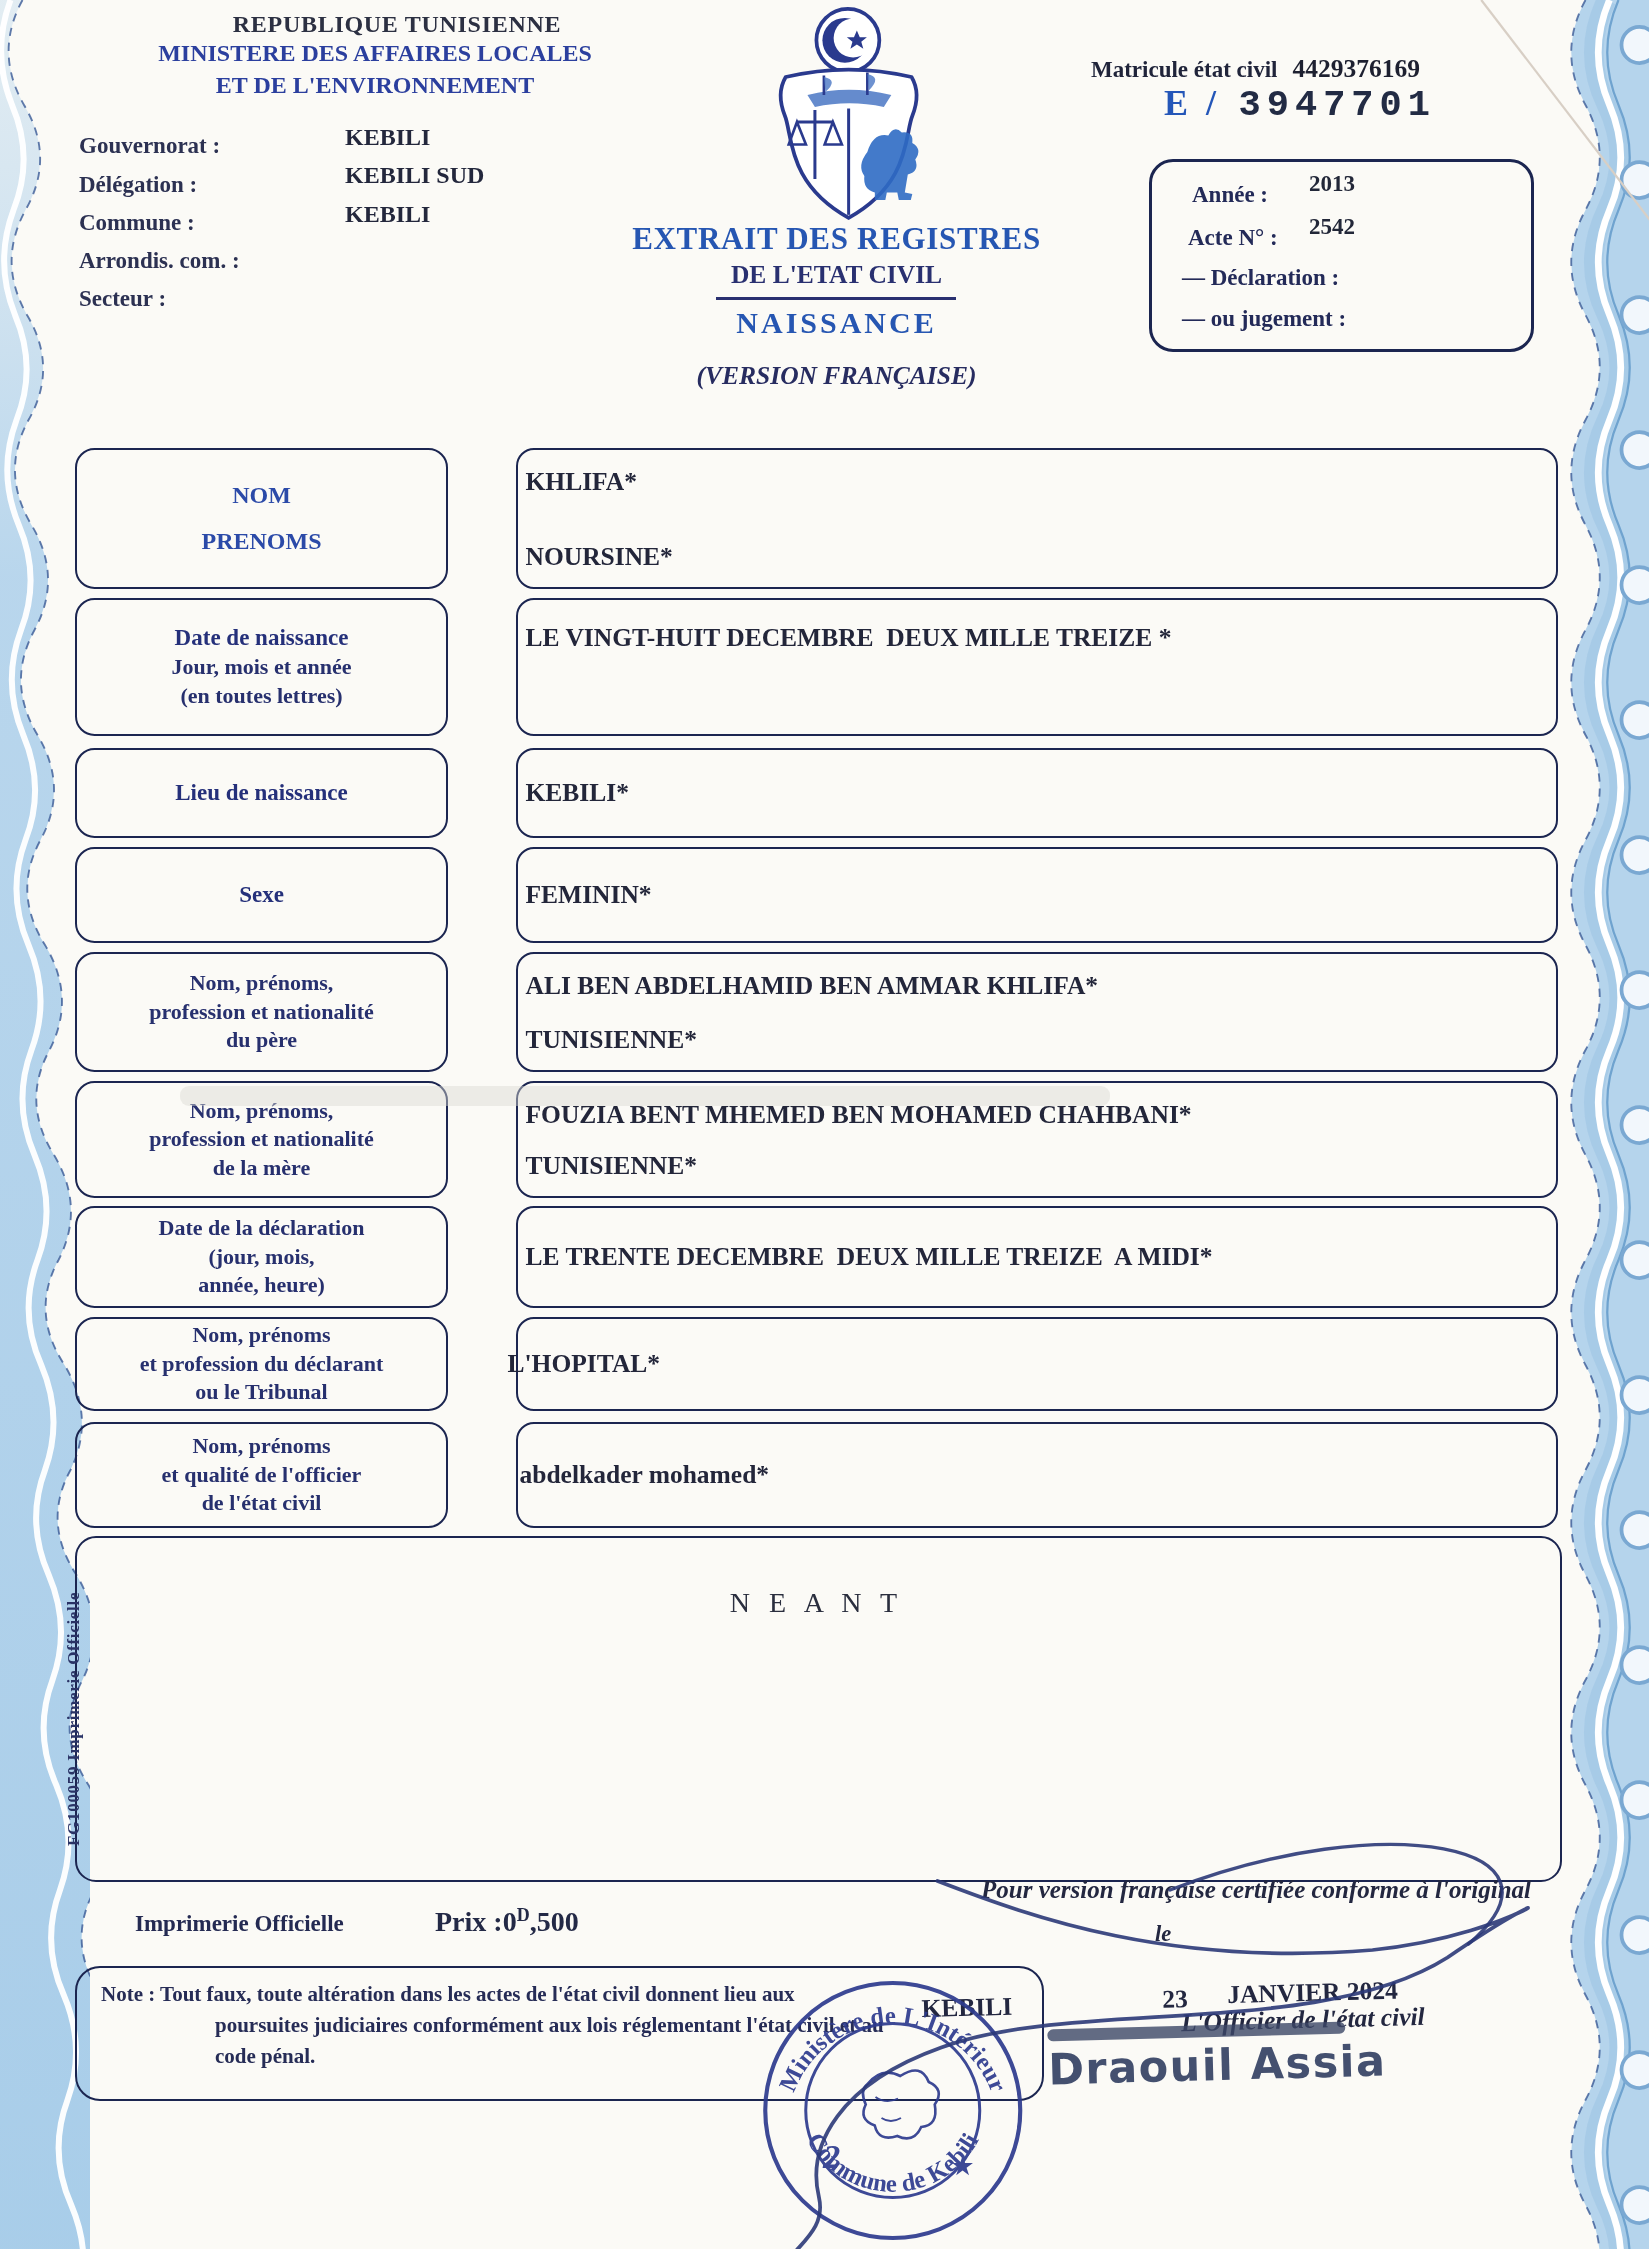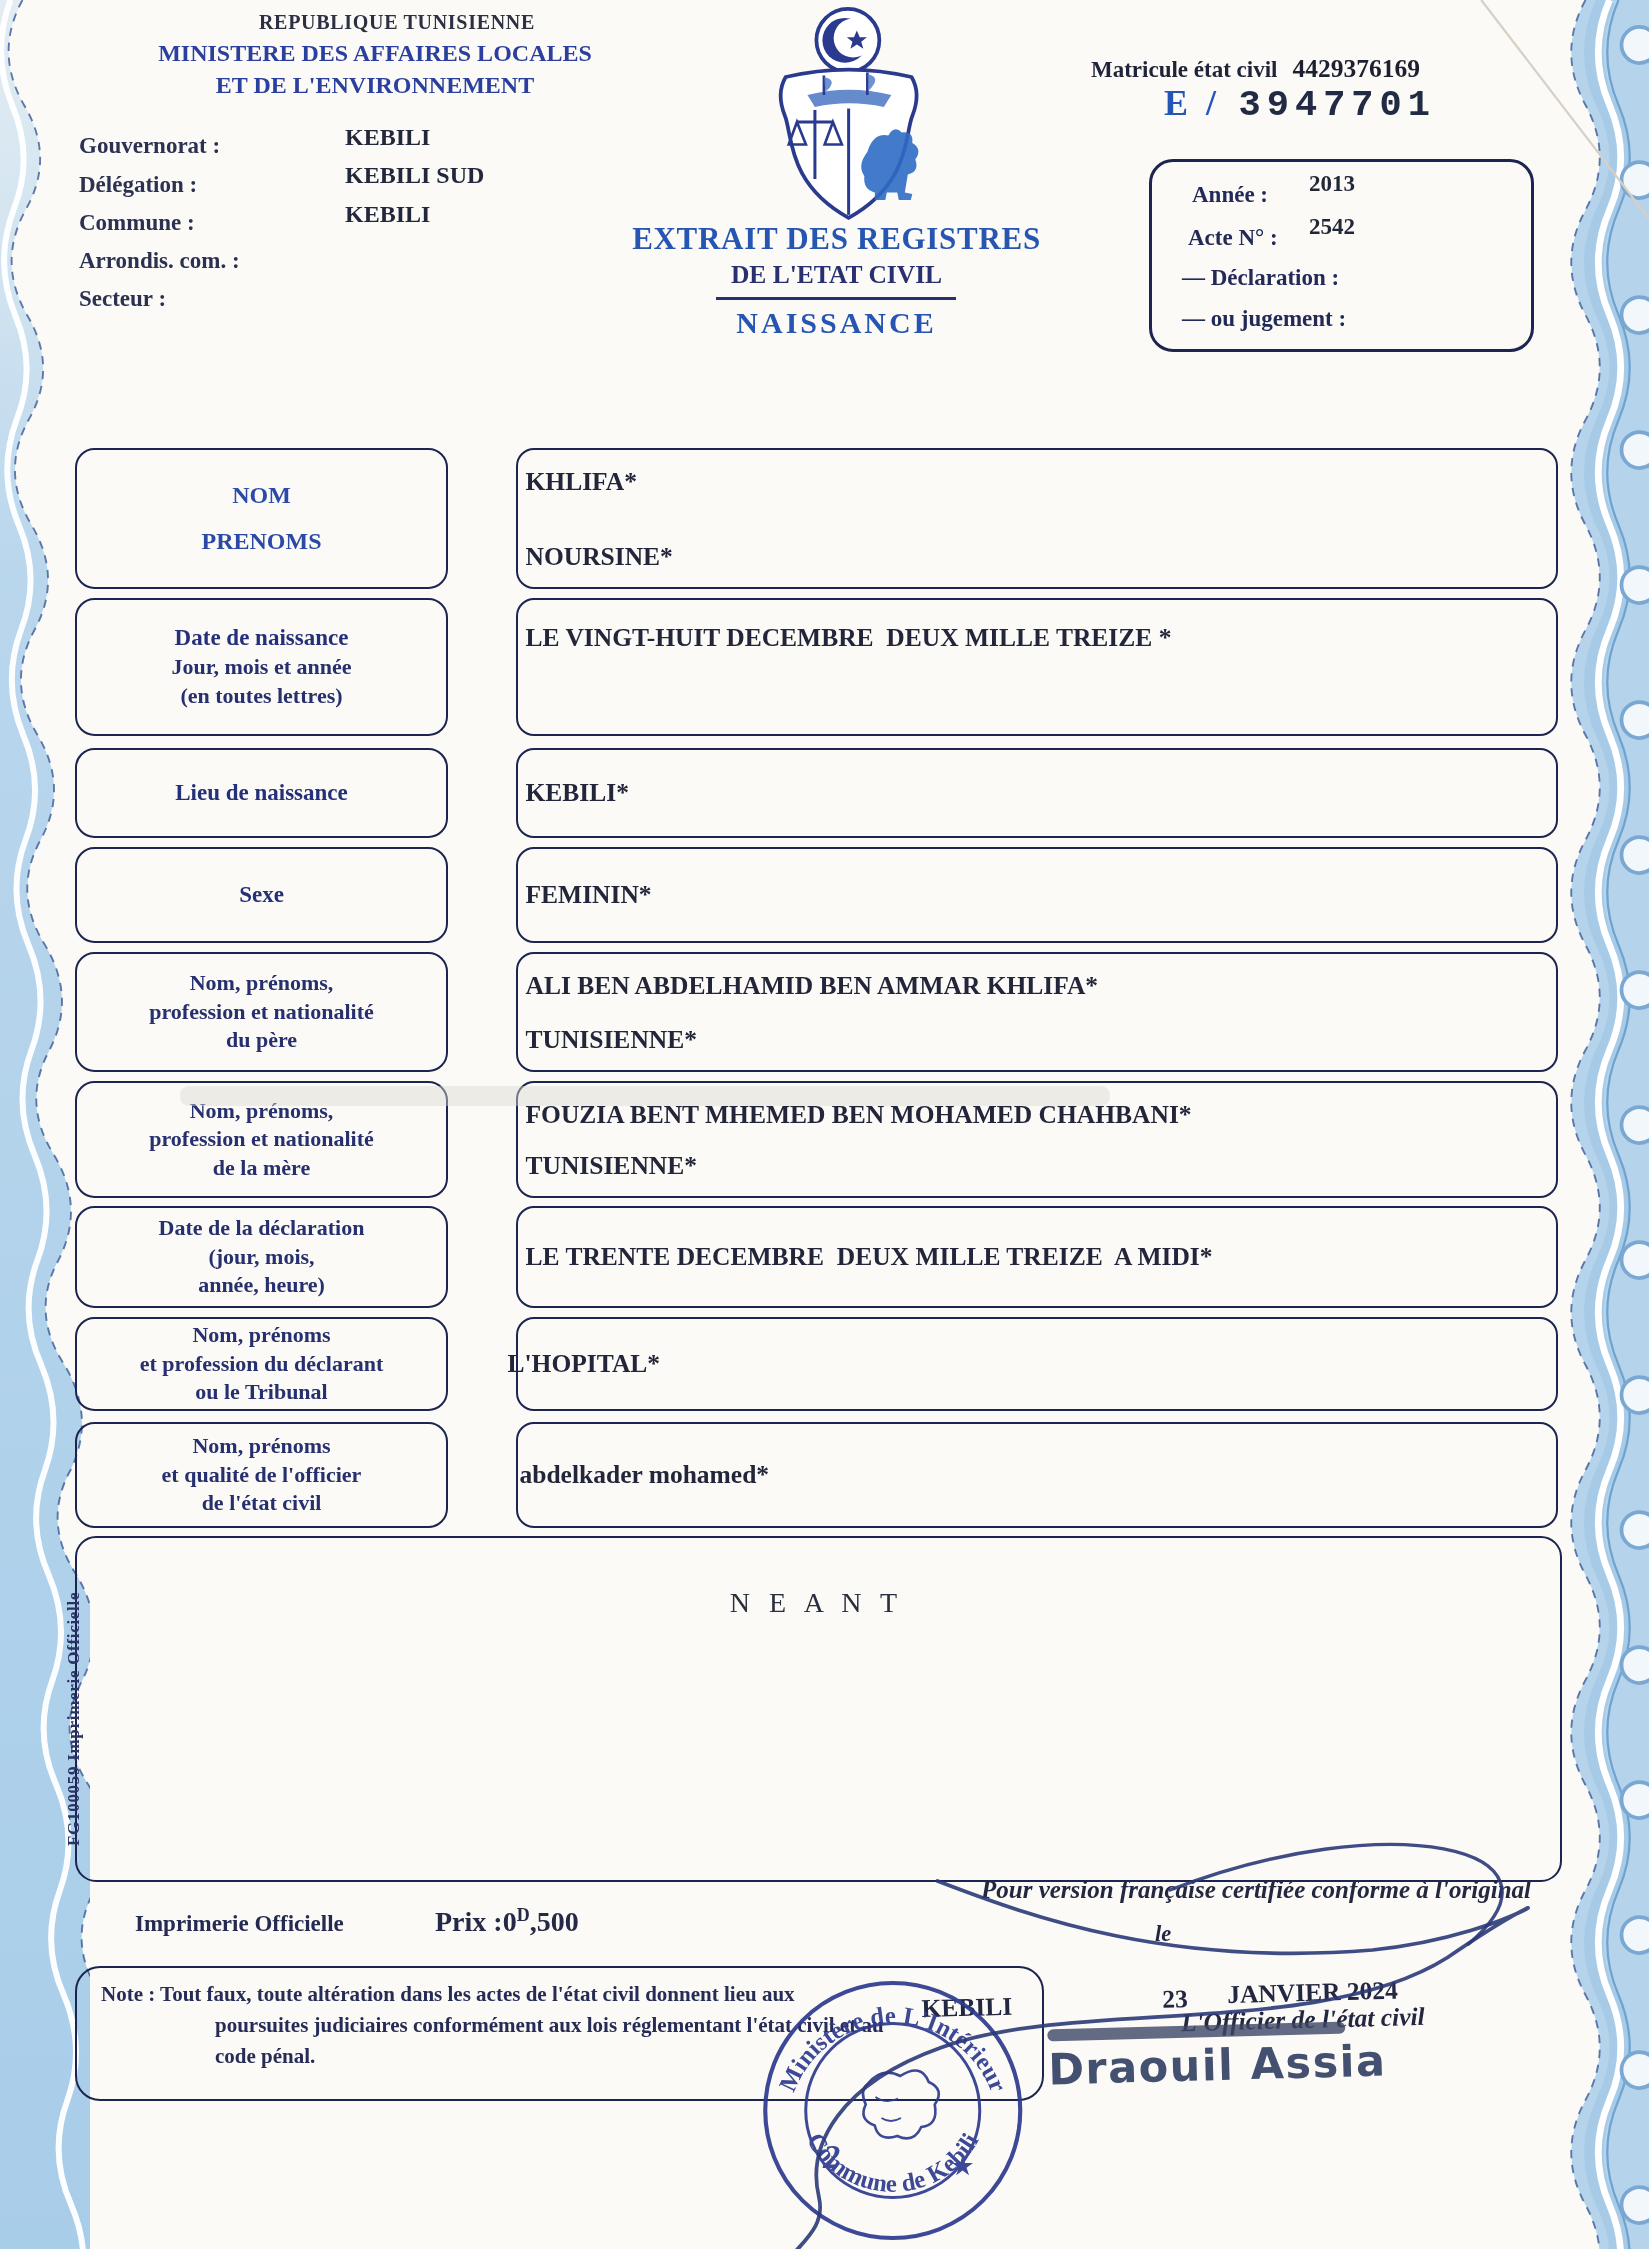--- a/index.html
+++ b/index.html
@@ -1,20 +1,20 @@
 <!DOCTYPE html>
 <html style="font-size:12px"><head>
 <meta charset="utf-8">
 <style>
   html,body{margin:0;padding:0;background:#e8e8e8;}
   .page{position:relative;width:1650px;height:2250px;background:#fbfaf6;overflow:hidden;
         font-family:"Liberation Serif","DejaVu Serif",serif;color:#23263a;}
   .abs{position:absolute;}
   
-  .republic{left:157px;top:10.5px;width:480px;text-align:center;font-size:20px;font-weight:bold;
+  .republic{left:157px;top:10.5px;width:480px;text-align:center;font-size:24px;font-weight:bold;
             color:#2c3042;letter-spacing:0.7px;}
   .ministry{left:90px;top:37px;width:570px;text-align:center;color:#2b3f9e;font-weight:bold;
             font-size:24px;line-height:1.35;}
   .adm-label{left:79px;font-size:23px;font-weight:600;color:#2c3152;}
   .adm-value{left:345px;font-size:24px;font-weight:600;color:#23273c;}
   .emblem{left:761px;top:4.5px;}
   .t1{left:574px;top:221px;width:525px;text-align:center;font-size:31px;font-weight:bold;
       color:#2656b2;letter-spacing:0.7px;}
   .t2{left:574px;top:260px;width:525px;text-align:center;font-size:25.5px;font-weight:bold;color:#293070;}
   .t2u{left:716px;top:297px;width:240px;height:3px;background:#293070;}
@@ -198,20 +198,21 @@
     <line x1="117" y1="138" x2="117" y2="280" stroke="#2a3a8e" stroke-width="4"></line>
     <path d="M 72 140 v 92 M 48 156 h 48" stroke="#2a3a8e" stroke-width="4" fill="none"></path>
     <path d="M 48 156 l -11 30 h 23 Z M 96 156 l -11 30 h 23 Z" fill="none" stroke="#2a3a8e" stroke-width="3.5"></path>
     <path d="M 142 196 q 8 -26 28 -22 q 8 -14 18 -4 q 16 -2 14 14 q 14 8 4 22 q 6 16 -10 20 l -4 24 l 10 2 l -2 8 h -16 l -2 -10 h -14 l -2 10 h -14 v -10 q -16 -4 -14 -22 q -10 -14 4 -32 Z" fill="#2f6bc4" opacity="0.9"></path>
   </svg>
 
   <div class="abs t1">EXTRAIT DES REGISTRES</div>
   <div class="abs t2">DE L'ETAT CIVIL</div>
   <div class="abs t2u"></div>
   <div class="abs t3">NAISSANCE</div>
+  <div class="abs t4">(VERSION FRANÇAISE)</div>
 
   <div class="abs matricule">
     <span>Matricule état civil</span><b>4429376169</b>
   </div>
   <div class="abs serial">
     <span class="pfx">E /</span><span class="num">3947701</span>
   </div>
 
   <div class="abs actebox">
     <span style="left:40px;top:19.5px">Année :</span>

